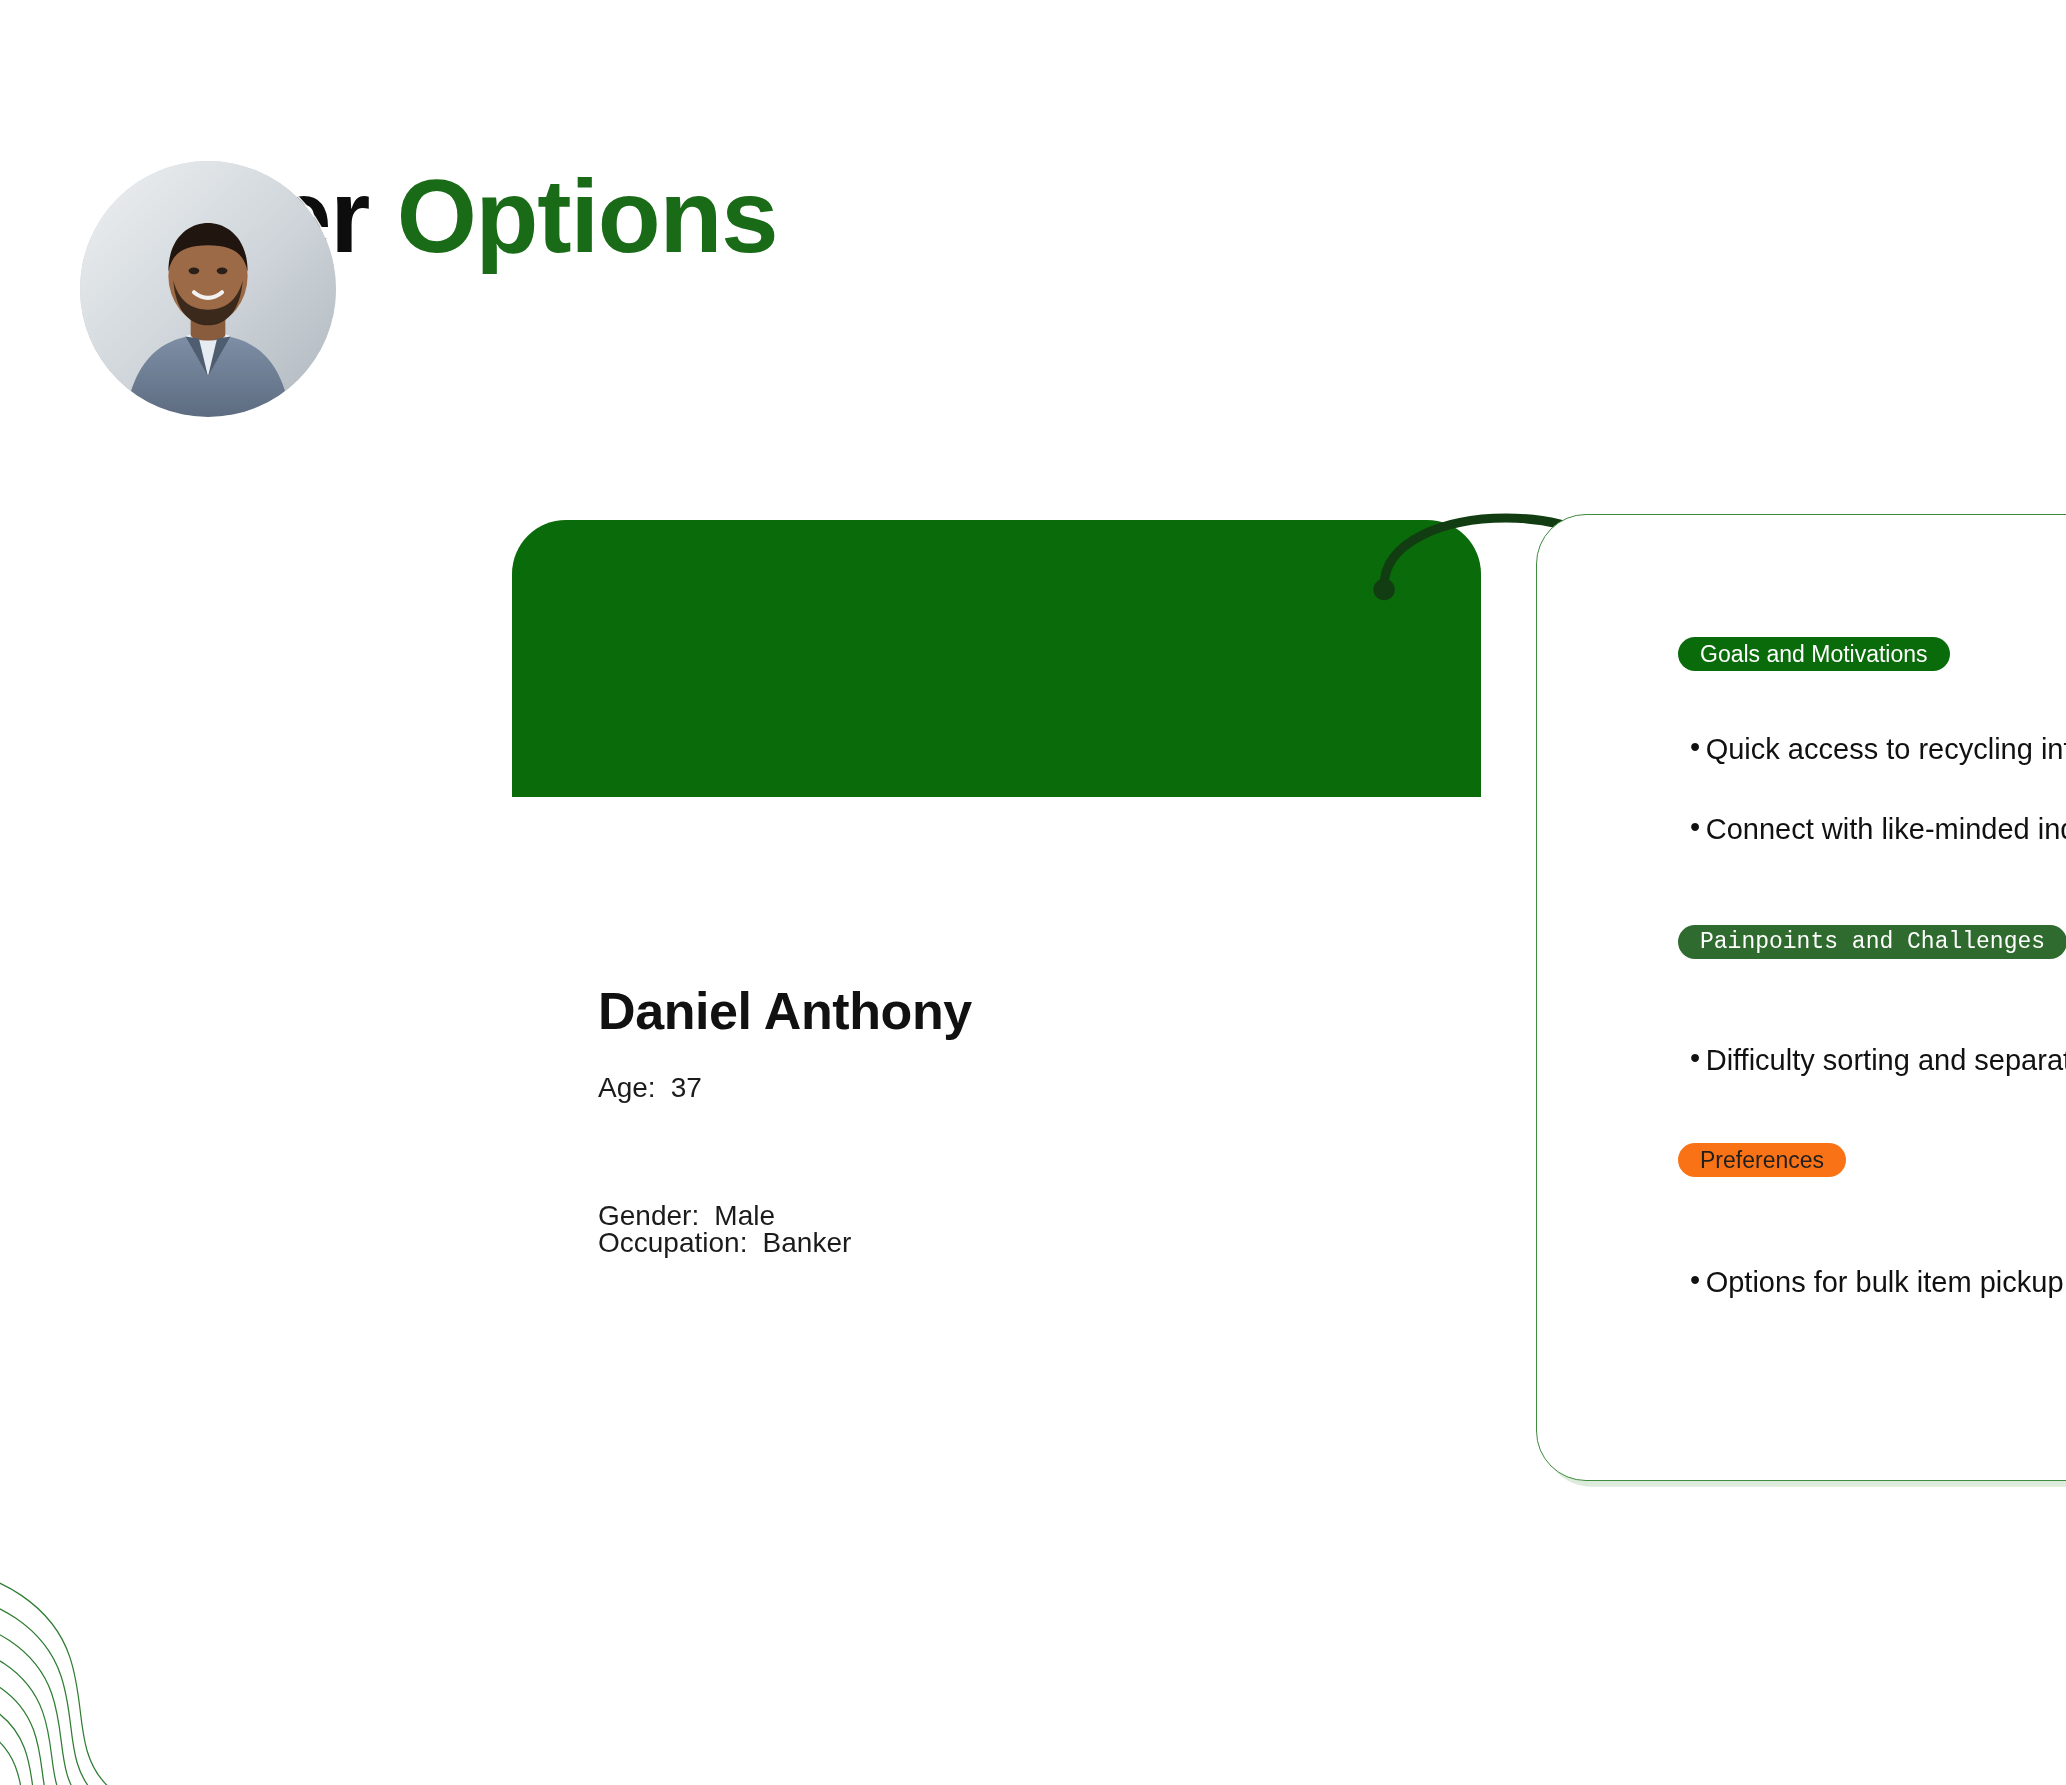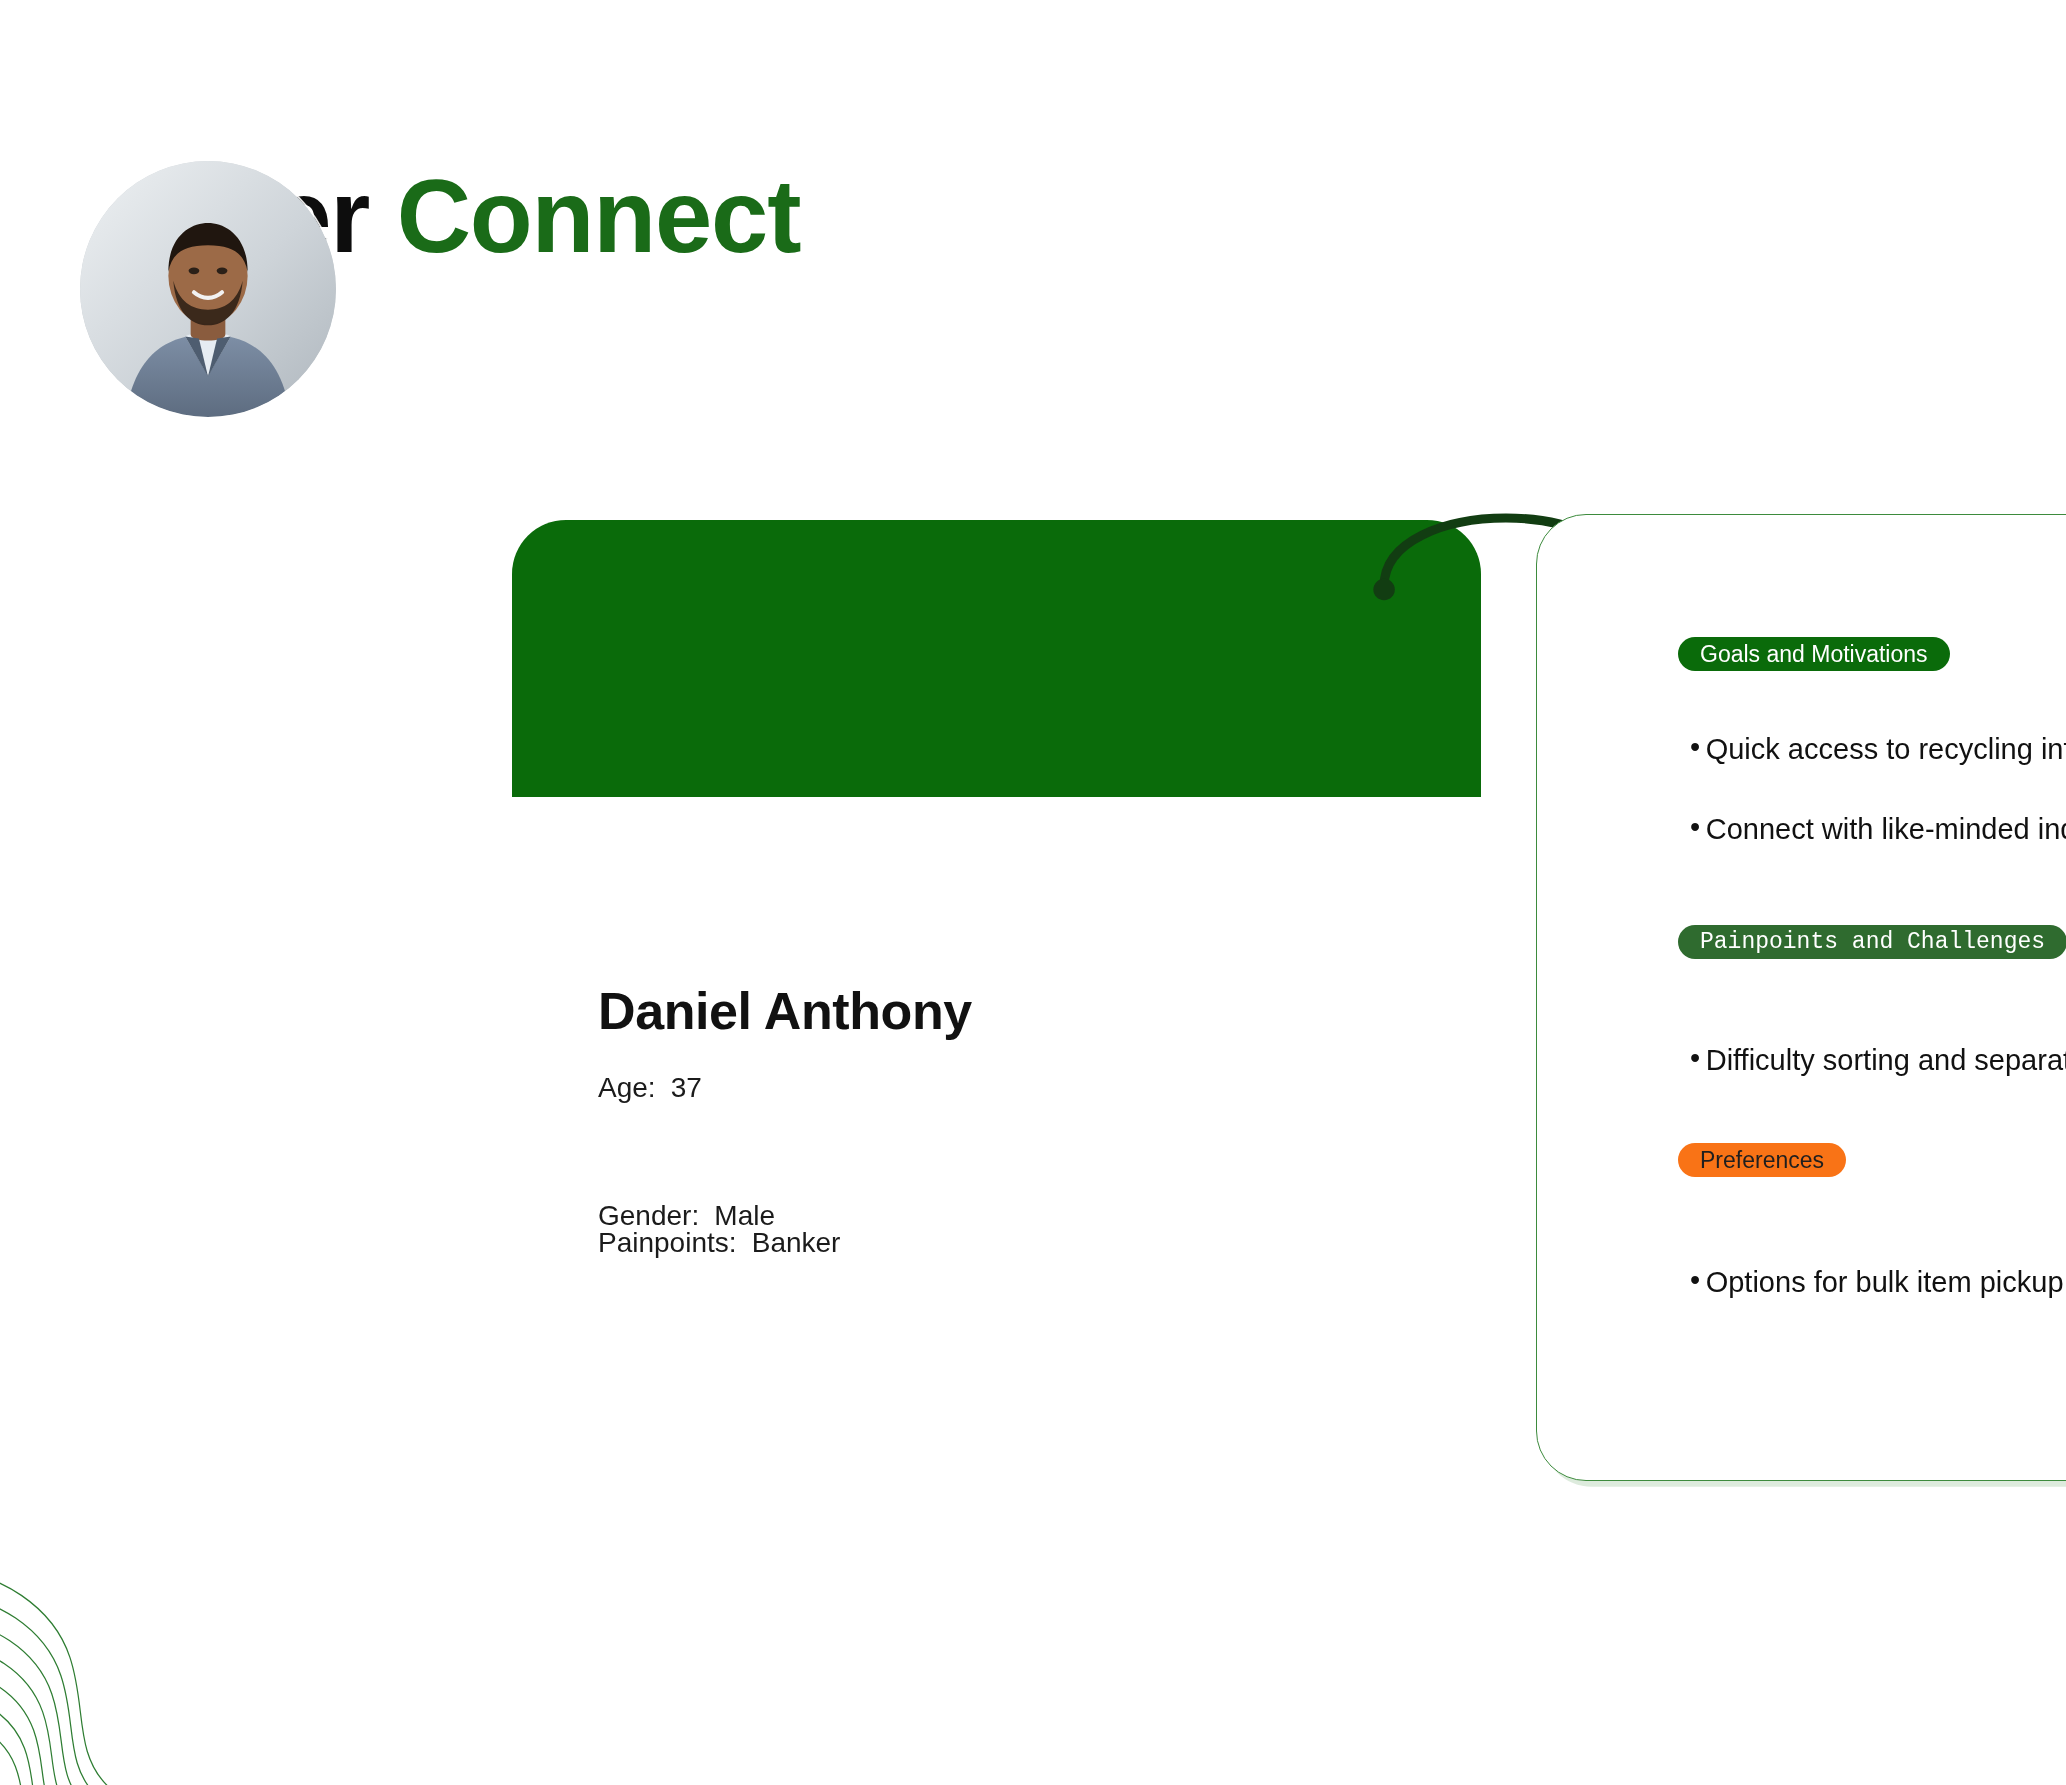--- a/index.html
+++ b/index.html
@@ -174,21 +174,21 @@
     <path d="M-20 240 C100 240 210 314 246 418 C282 522 256 616 324 684 C392 752 480 744 548 804"></path>
     <path d="M-20 300 C90 300 190 366 224 462 C258 558 234 644 296 706 C358 768 440 760 502 816"></path>
     <path d="M-20 360 C80 360 170 418 202 506 C234 594 212 672 268 728"></path>
     <path d="M-20 420 C70 420 150 470 180 550 C210 630 190 700 240 750"></path>
     <path d="M-20 480 C60 480 130 522 158 594 C186 666 168 728 212 772"></path>
   </g>
 </svg>
 
 <div class="title">
   <span class="word-dark">User</span>
-  <span class="word-green">Connect</span>
+  <span class="word-green">Options</span>
 </div>
 
 <div class="persona-card">
   <div class="persona-banner"></div>
 </div>
 
 <div class="avatar">
   <svg width="256" height="256" viewBox="0 0 620 620">
     <defs>
       <clipPath id="avClip">
@@ -234,21 +234,21 @@
 
 <div class="persona-field f-age">
   <span>Age:</span>
   <span class="fv">37</span>
 </div>
 <div class="persona-field f-gender">
   <span>Gender:</span>
   <span class="fv">Male</span>
 </div>
 <div class="persona-field f-occupation">
-  <span>Painpoints:</span>
+  <span>Occupation:</span>
   <span class="fv">Banker</span>
 </div>
 
 <svg class="connector" viewBox="0 0 740 460" fill="none">
   <path d="M70 400 C70 180 660 180 660 400" stroke="#123d12" stroke-width="22" fill="none" stroke-linecap="round"></path>
   <circle cx="70" cy="408" r="26" fill="#123d12"></circle>
   <circle cx="660" cy="408" r="26" fill="#123d12"></circle>
 </svg>
 
 <div class="detail-card"></div>

